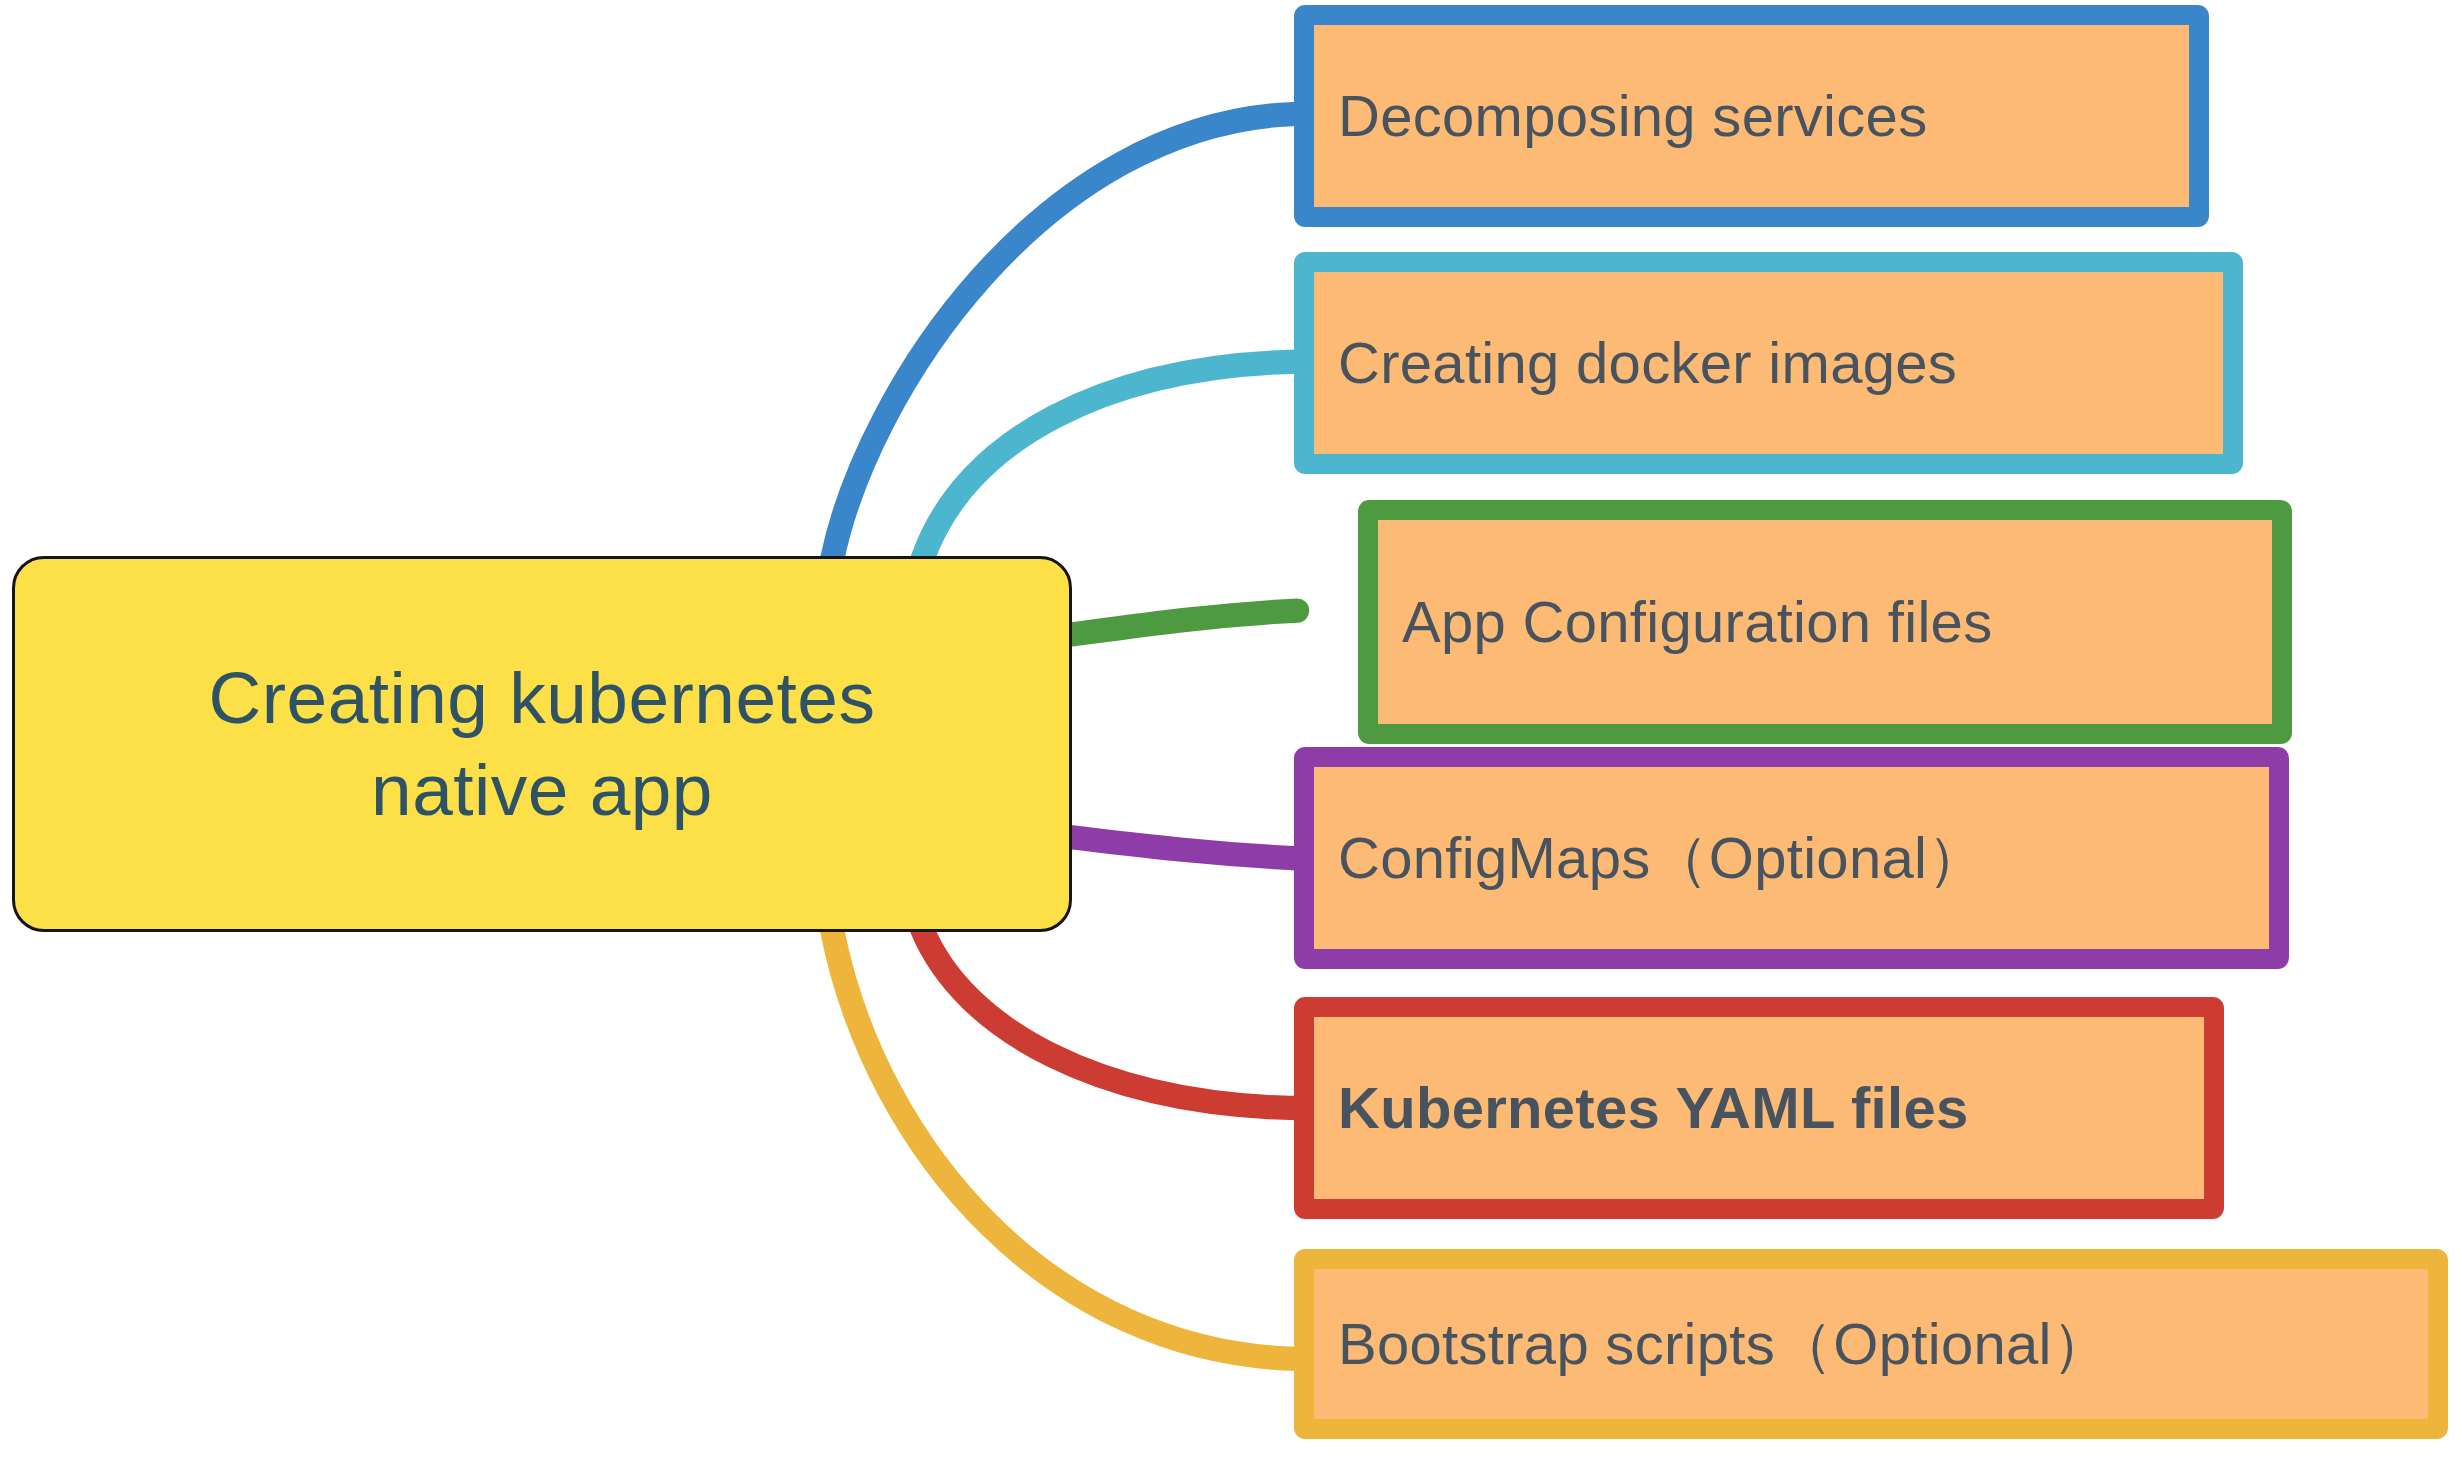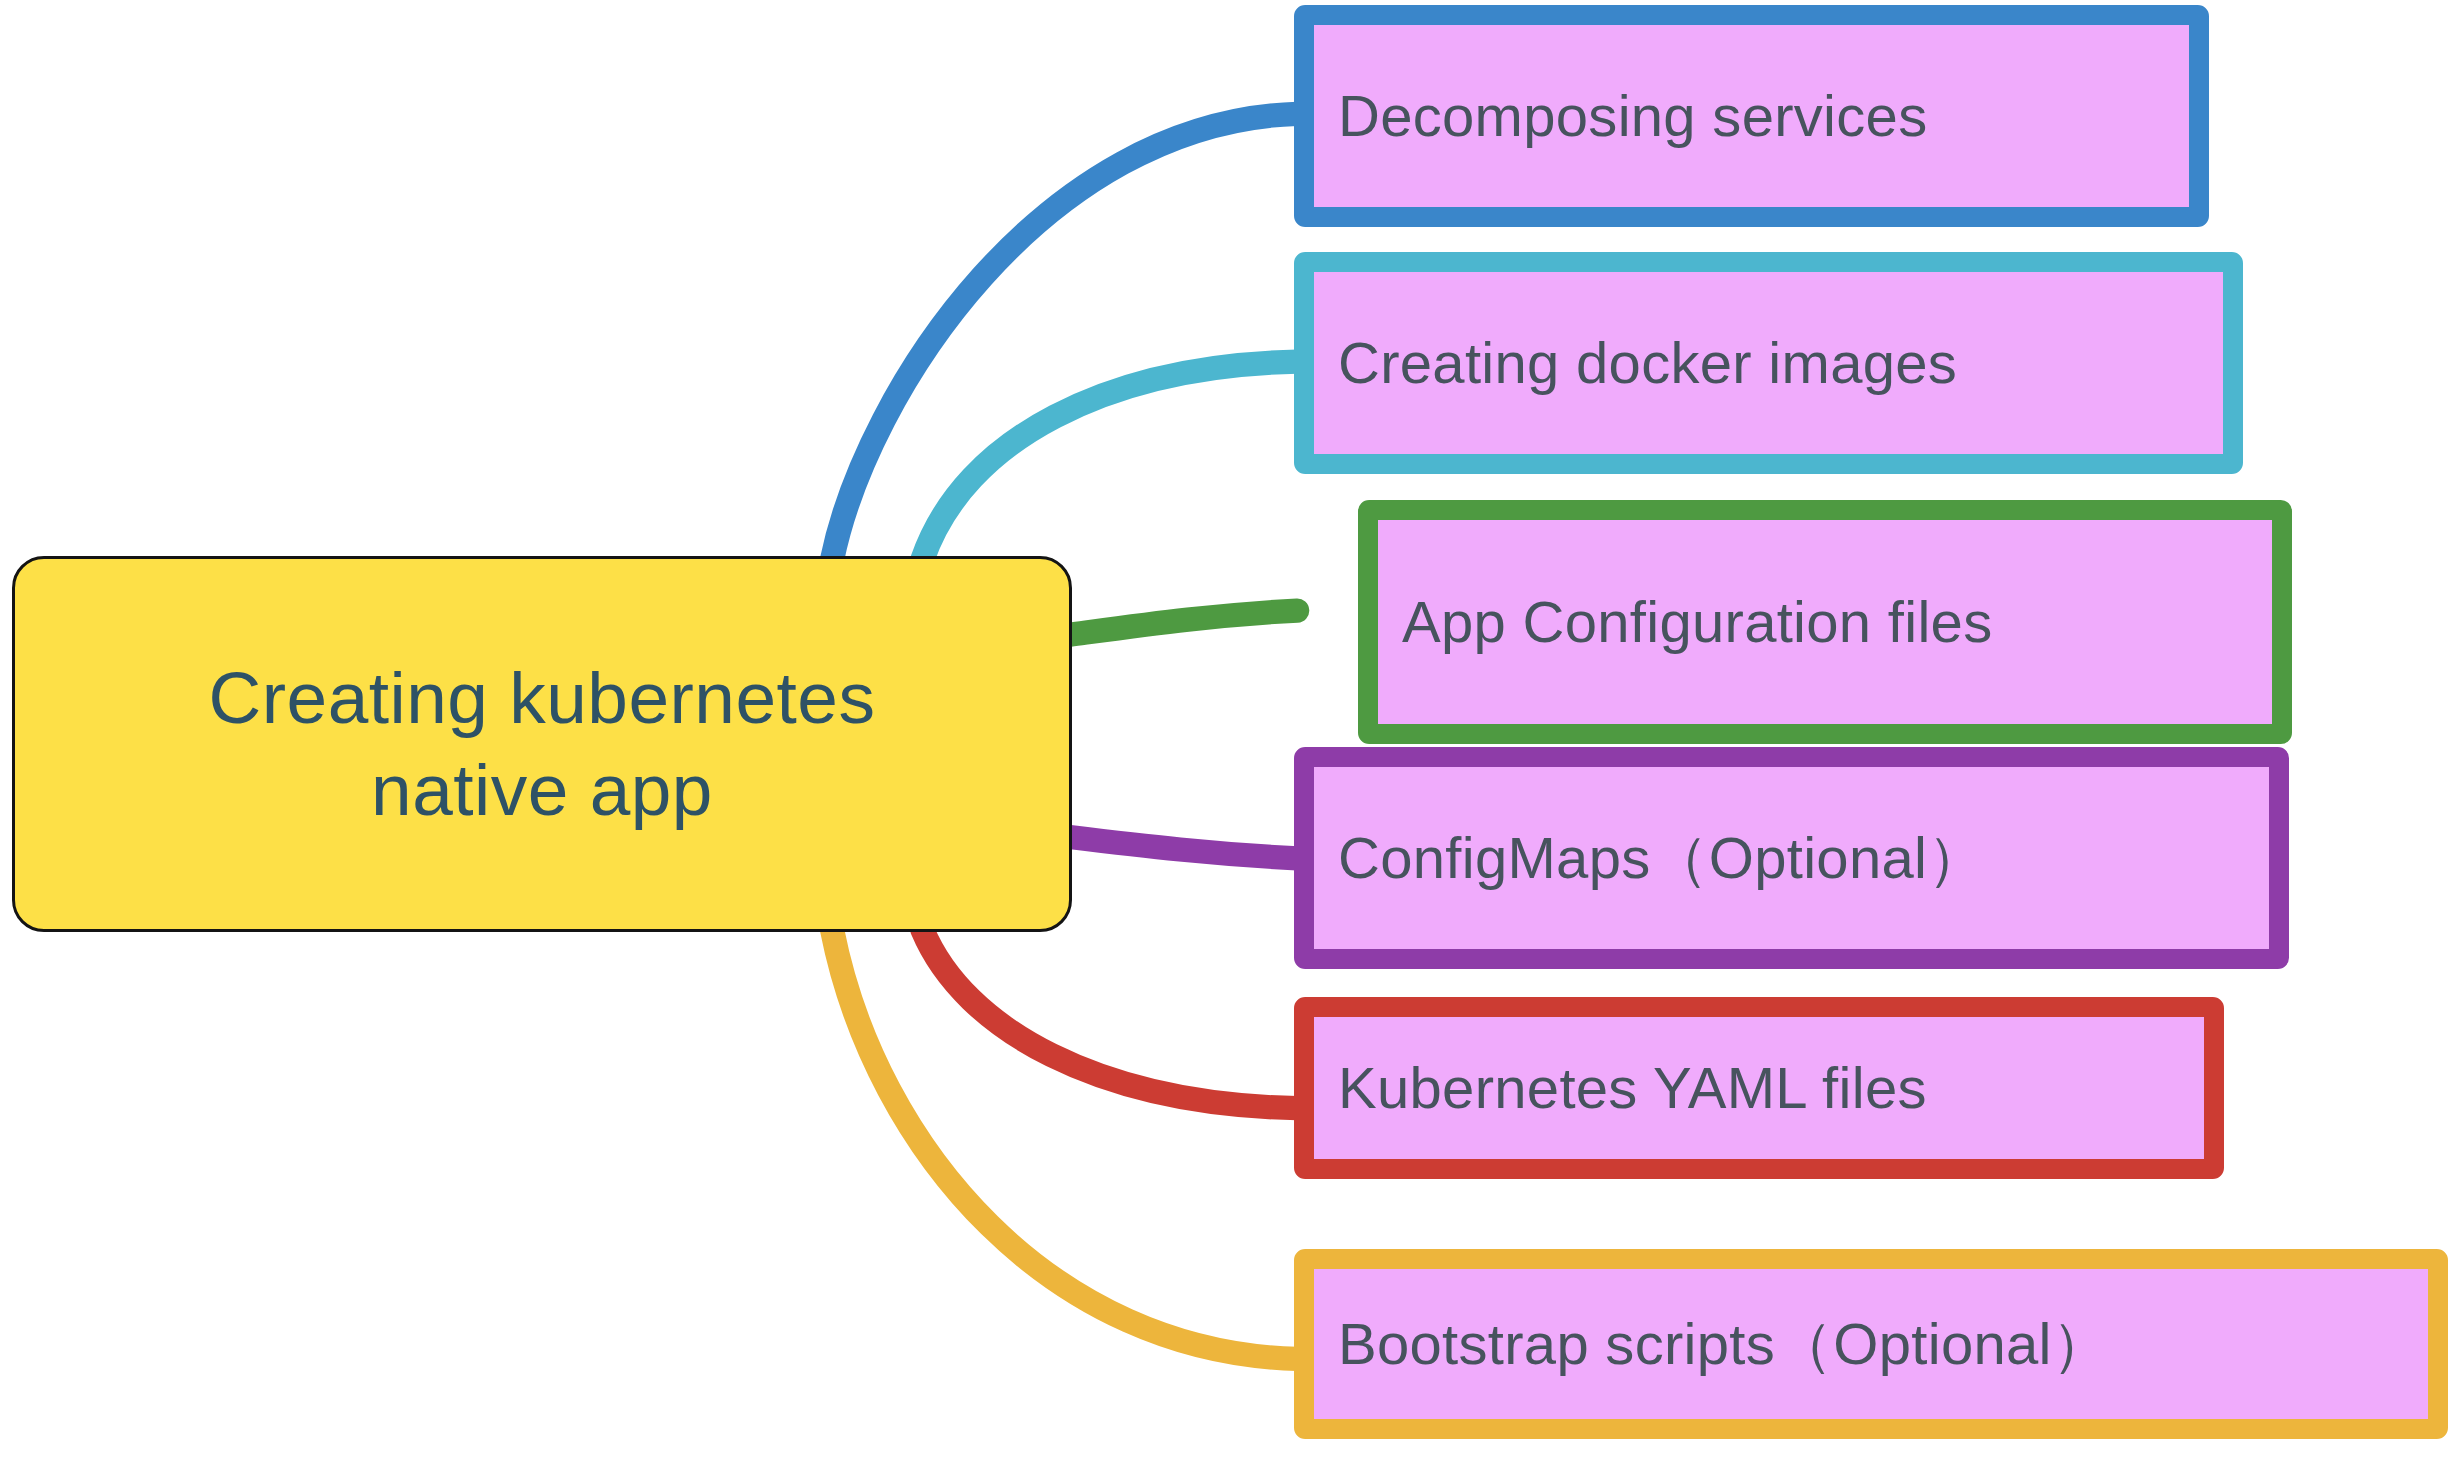--- a/index.html
+++ b/index.html
@@ -46,21 +46,21 @@
     font-size: 73px;
     line-height: 1.26;
     text-align: center;
     letter-spacing: 0.5px;
     white-space: pre-line;
   }
   
   .leaf {
     position: absolute;
     box-sizing: border-box;
-    background: #f0abfc;
+    background: #fdba74;
     border-style: solid;
     border-width: 20.5px;
     border-radius: 11.2px;
     display: flex;
     align-items: center;
     z-index: 2;
     text-align: right;
   }
   .leaf-label {
     color: #47535e;
@@ -99,21 +99,21 @@
   </div>
 
   <div class="leaf" style="left:1358px; top:500px; width:934px; height:244px; border-color:#4e9a41;">
     <div class="leaf-label">App Configuration files</div>
   </div>
 
   <div class="leaf" style="left:1294px; top:747px; width:995px; height:222px; border-color:#8e3ca8;">
     <div class="leaf-label">ConfigMaps（Optional）</div>
   </div>
 
-  <div class="leaf" style="left:1294px; top:997px; width:930px; height:182px; border-color:#cc3c33;">
+  <div class="leaf" style="left:1294px; top:997px; width:930px; height:222px; border-color:#cc3c33;font-weight:bold;">
     <div class="leaf-label">Kubernetes YAML files</div>
   </div>
 
   <div class="leaf" style="left:1294px; top:1249px; width:1154px; height:190px; border-color:#edb53c;">
     <div class="leaf-label">Bootstrap scripts（Optional）</div>
   </div>
 
 </div>
 
 

